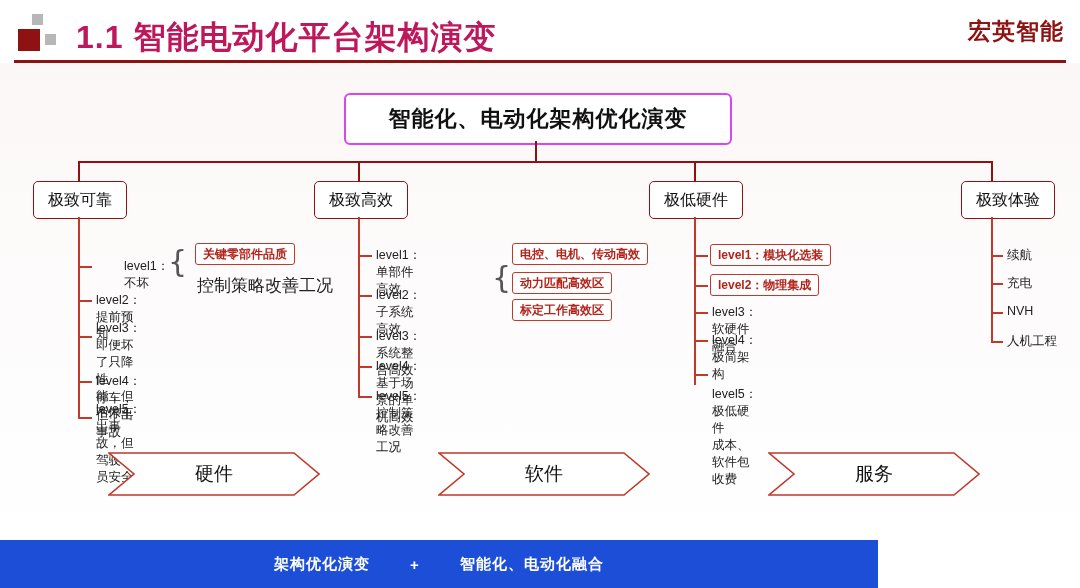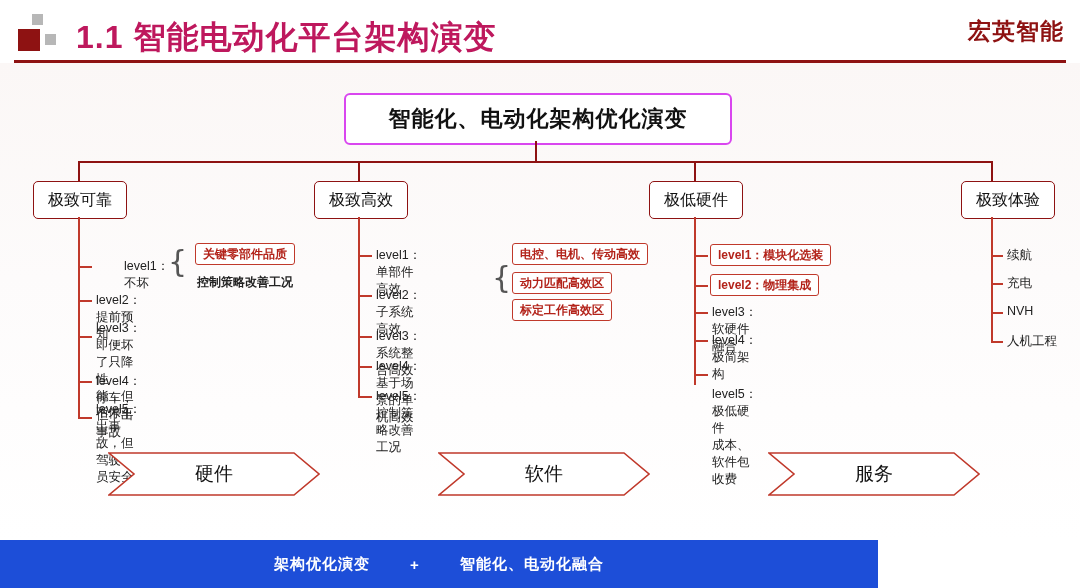--- a/index.html
+++ b/index.html
@@ -155,23 +155,23 @@
     background: #ffffff;
     color: #b3231a;
     font-size: 12px;
     font-weight: bold;
     padding: 3px 7px;
     white-space: nowrap;
     line-height: 14px;
   }
   .plain-note {
     position: absolute;
-    font-size: 12px;
+    font-size: 17px;
     color: #222222;
-    font-weight: bold;
+    font-weight: normal;
     white-space: nowrap;
   }
   .brace {
     position: absolute;
     font-size: 30px;
     color: #555;
     line-height: 1;
     font-family: "DejaVu Sans", sans-serif;
   }
 

